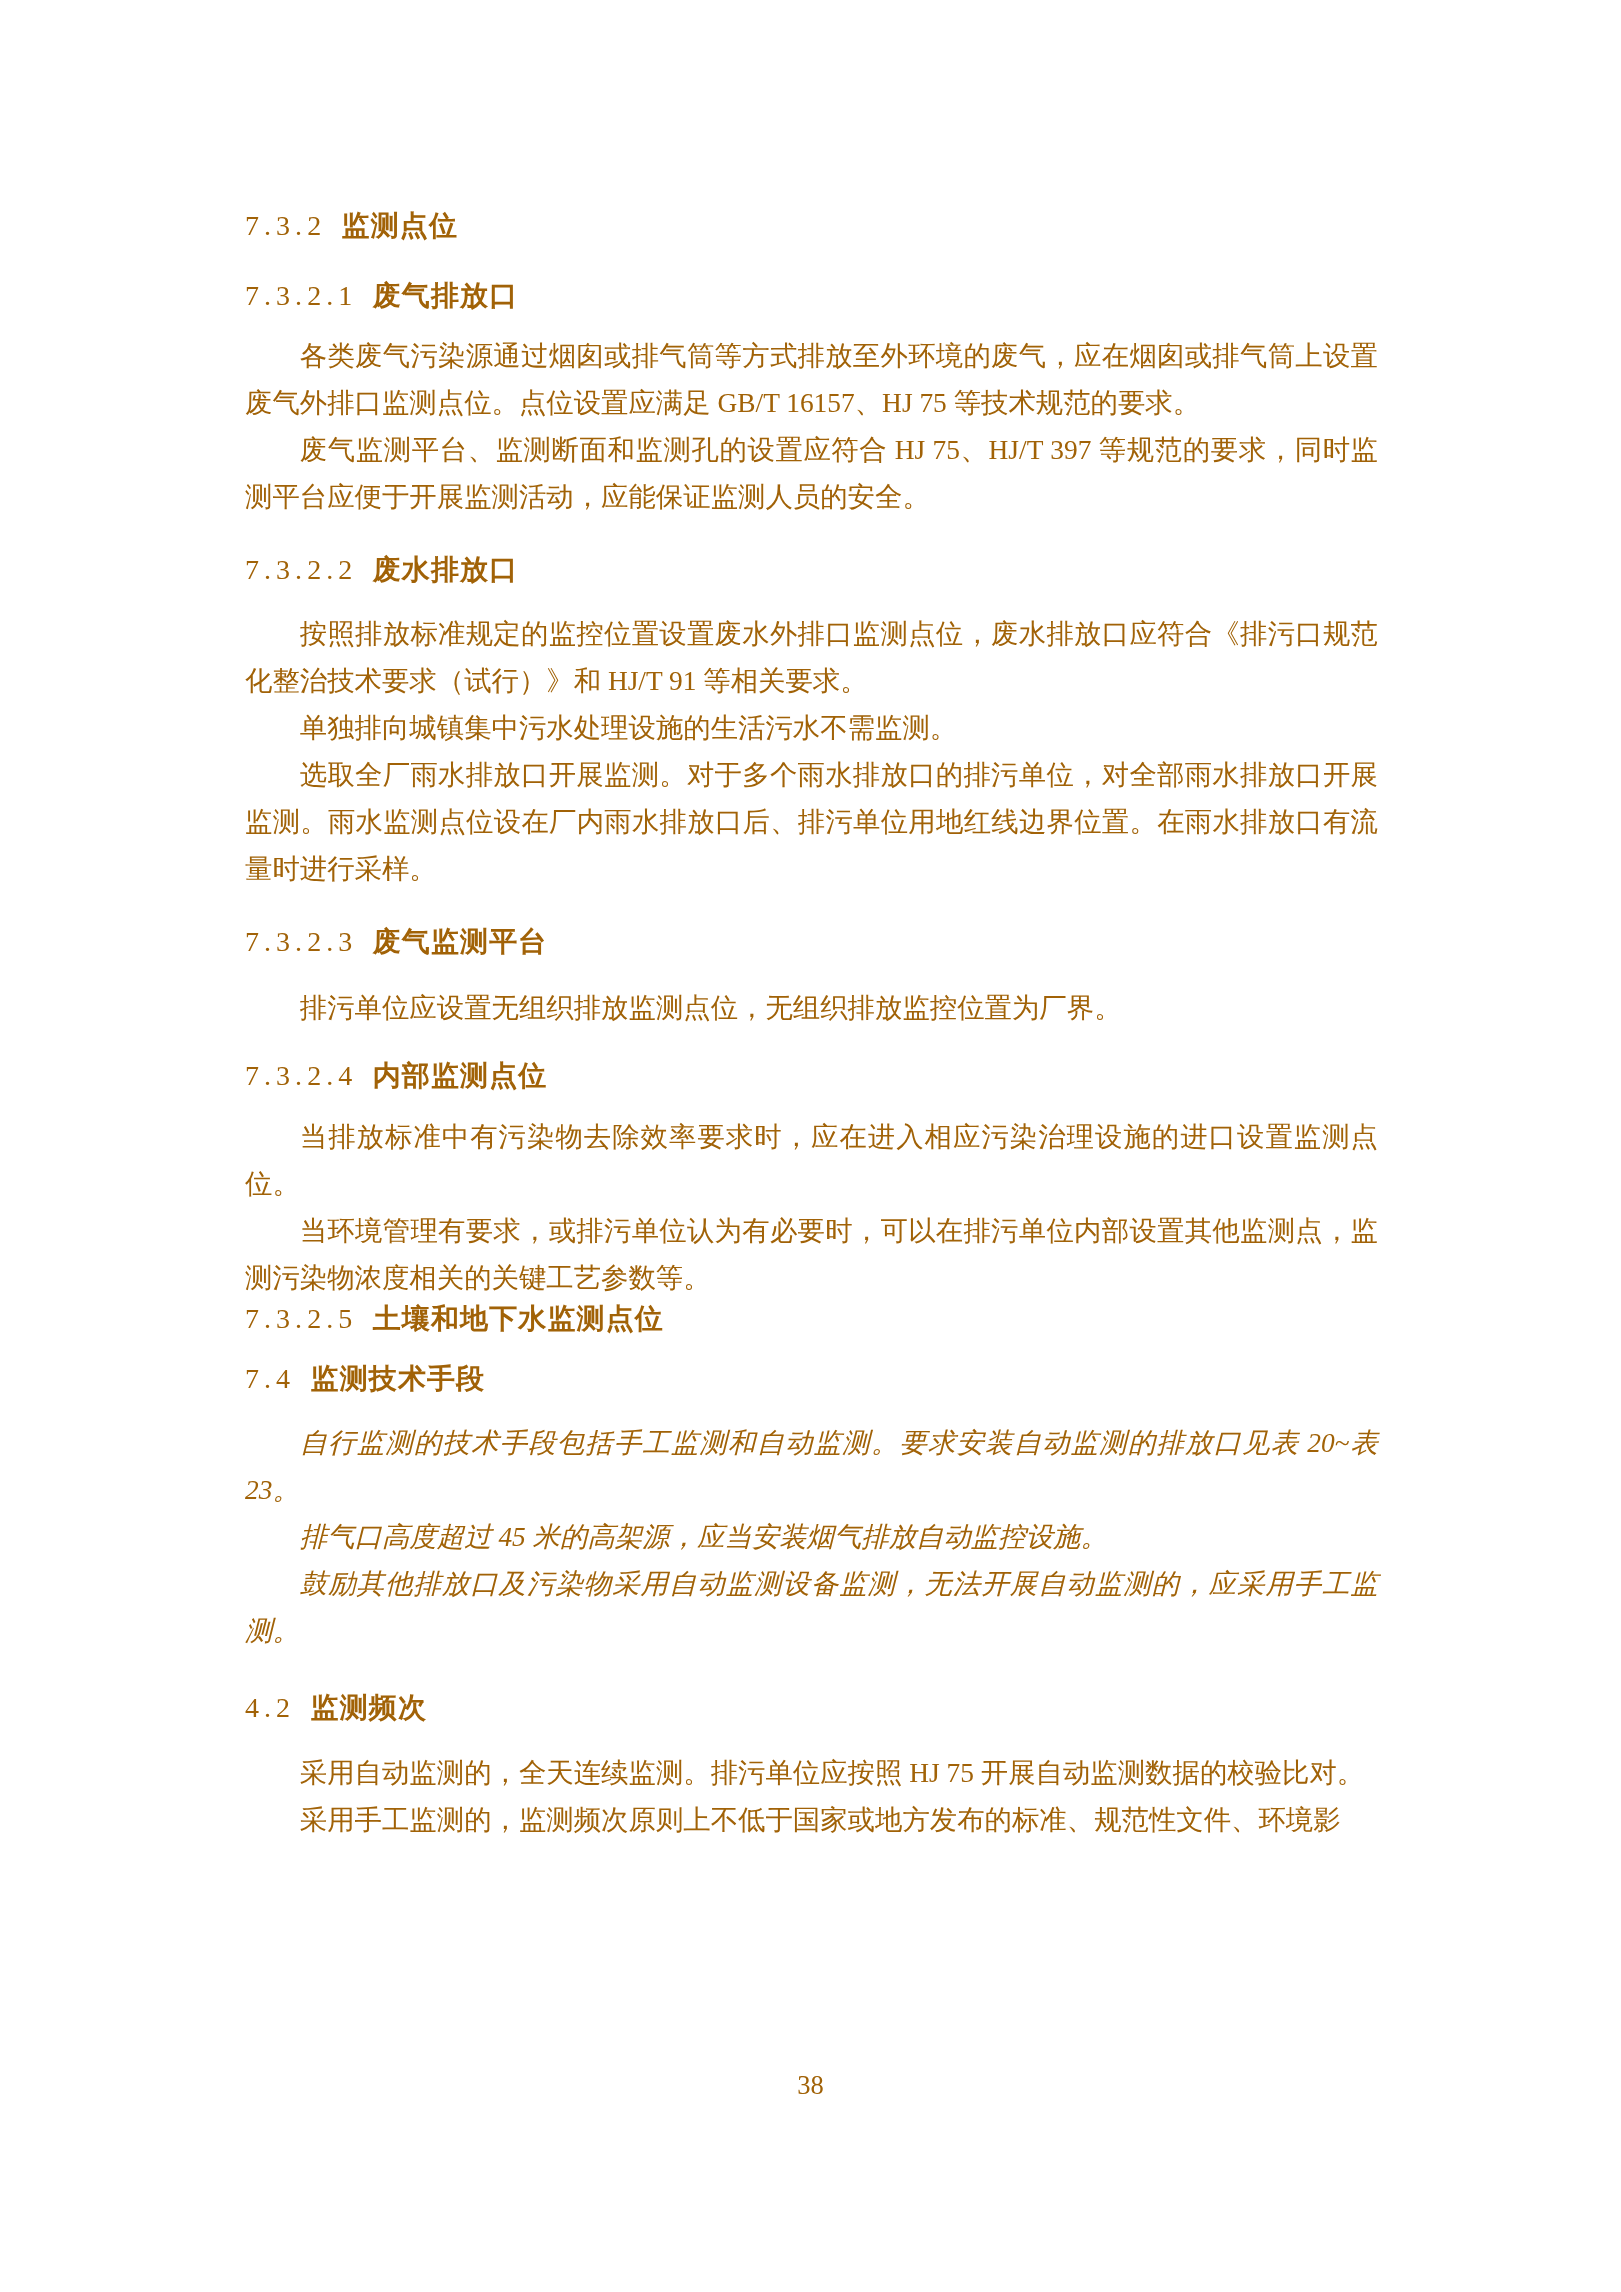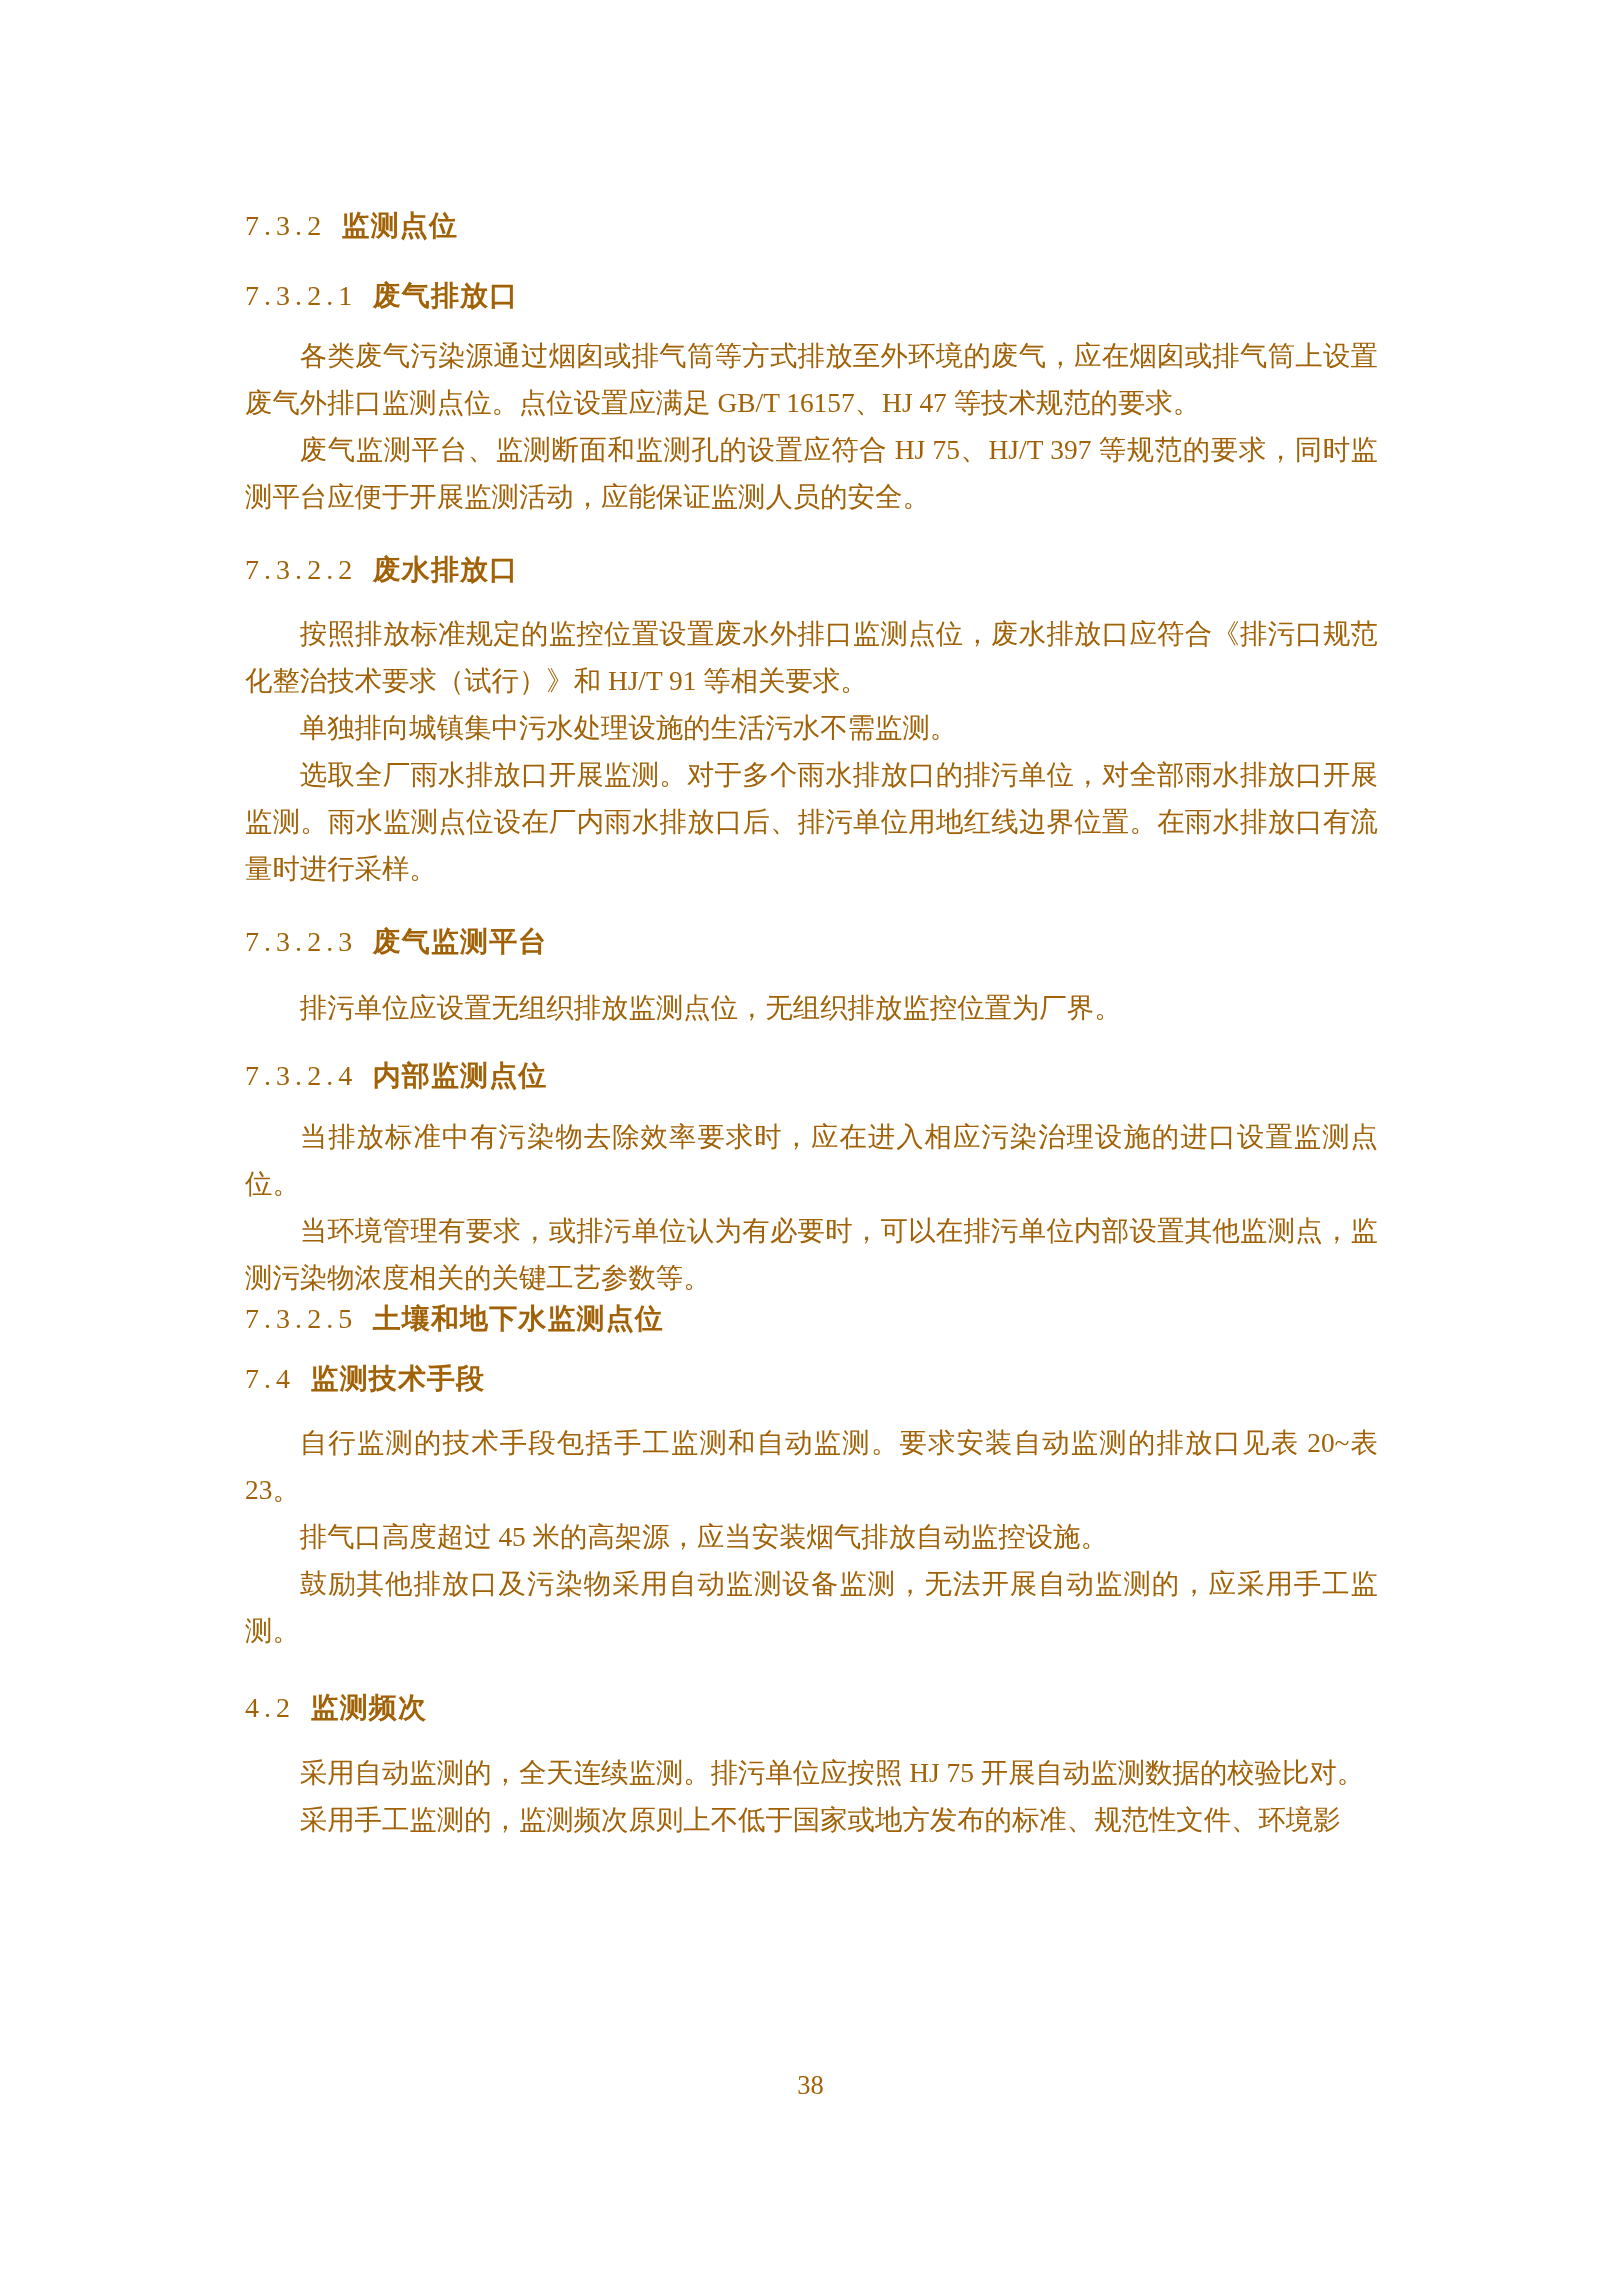--- a/index.html
+++ b/index.html
@@ -55,21 +55,21 @@
 
 <div class="page">
   <div class="content" id="doc-content">
 
   <section>
         <h2 class="sec-h" style="margin-top: 0px;"><span class="sec-num">7.3.2</span><span class="sec-title">监测点位</span></h2>
       </section>
       <section>
         <h2 class="sec-h" style="margin-top: 37px;"><span class="sec-num">7.3.2.1</span><span class="sec-title">废气排放口</span></h2>
         <div class="sec-body" style="margin-top: 20.6px;">
-          <p>各类废气污染源通过烟囱或排气筒等方式排放至外环境的废气，应在烟囱或排气筒上设置废气外排口监测点位。点位设置应满足 GB/T 16157、HJ 47 等技术规范的要求。</p>
+          <p>各类废气污染源通过烟囱或排气筒等方式排放至外环境的废气，应在烟囱或排气筒上设置废气外排口监测点位。点位设置应满足 GB/T 16157、HJ 75 等技术规范的要求。</p>
           <p>废气监测平台、监测断面和监测孔的设置应符合 HJ 75、HJ/T 397 等规范的要求，同时监测平台应便于开展监测活动，应能保证监测人员的安全。</p>
         </div>
       </section>
       <section>
         <h2 class="sec-h" style="margin-top: 32px;"><span class="sec-num">7.3.2.2</span><span class="sec-title">废水排放口</span></h2>
         <div class="sec-body" style="margin-top: 25.5px;">
           <p>按照排放标准规定的监控位置设置废水外排口监测点位，废水排放口应符合《排污口规范化整治技术要求（试行）》和 HJ/T 91 等相关要求。</p>
           <p>单独排向城镇集中污水处理设施的生活污水不需监测。</p>
           <p>选取全厂雨水排放口开展监测。对于多个雨水排放口的排污单位，对全部雨水排放口开展监测。雨水监测点位设在厂内雨水排放口后、排污单位用地红线边界位置。在雨水排放口有流量时进行采样。</p>
         </div>
@@ -85,21 +85,21 @@
         <div class="sec-body" style="margin-top: 22.5px;">
           <p>当排放标准中有污染物去除效率要求时，应在进入相应污染治理设施的进口设置监测点位。</p>
           <p>当环境管理有要求，或排污单位认为有必要时，可以在排污单位内部设置其他监测点，监测污染物浓度相关的关键工艺参数等。</p>
         </div>
       </section>
       <section>
         <h2 class="sec-h" style=""><span class="sec-num">7.3.2.5</span><span class="sec-title">土壤和地下水监测点位</span></h2>
       </section>
       <section>
         <h2 class="sec-h" style="margin-top: 26.5px;"><span class="sec-num">7.4</span><span class="sec-title">监测技术手段</span></h2>
-        <div class="sec-body" style="margin-top: 25.5px;">
+        <div class="sec-body" style="margin-top: 25.5px; font-style: italic;">
           <p>自行监测的技术手段包括手工监测和自动监测。要求安装自动监测的排放口见表 20~表23。</p>
           <p>排气口高度超过 45 米的高架源，应当安装烟气排放自动监控设施。</p>
           <p>鼓励其他排放口及污染物采用自动监测设备监测，无法开展自动监测的，应采用手工监测。</p>
         </div>
       </section>
       <section>
         <h2 class="sec-h" style="margin-top: 36px;"><span class="sec-num">4.2</span><span class="sec-title">监测频次</span></h2>
         <div class="sec-body" style="margin-top: 25.5px;">
           <p>采用自动监测的，全天连续监测。排污单位应按照 HJ 75 开展自动监测数据的校验比对。</p>
           <p>采用手工监测的，监测频次原则上不低于国家或地方发布的标准、规范性文件、环境影</p>

